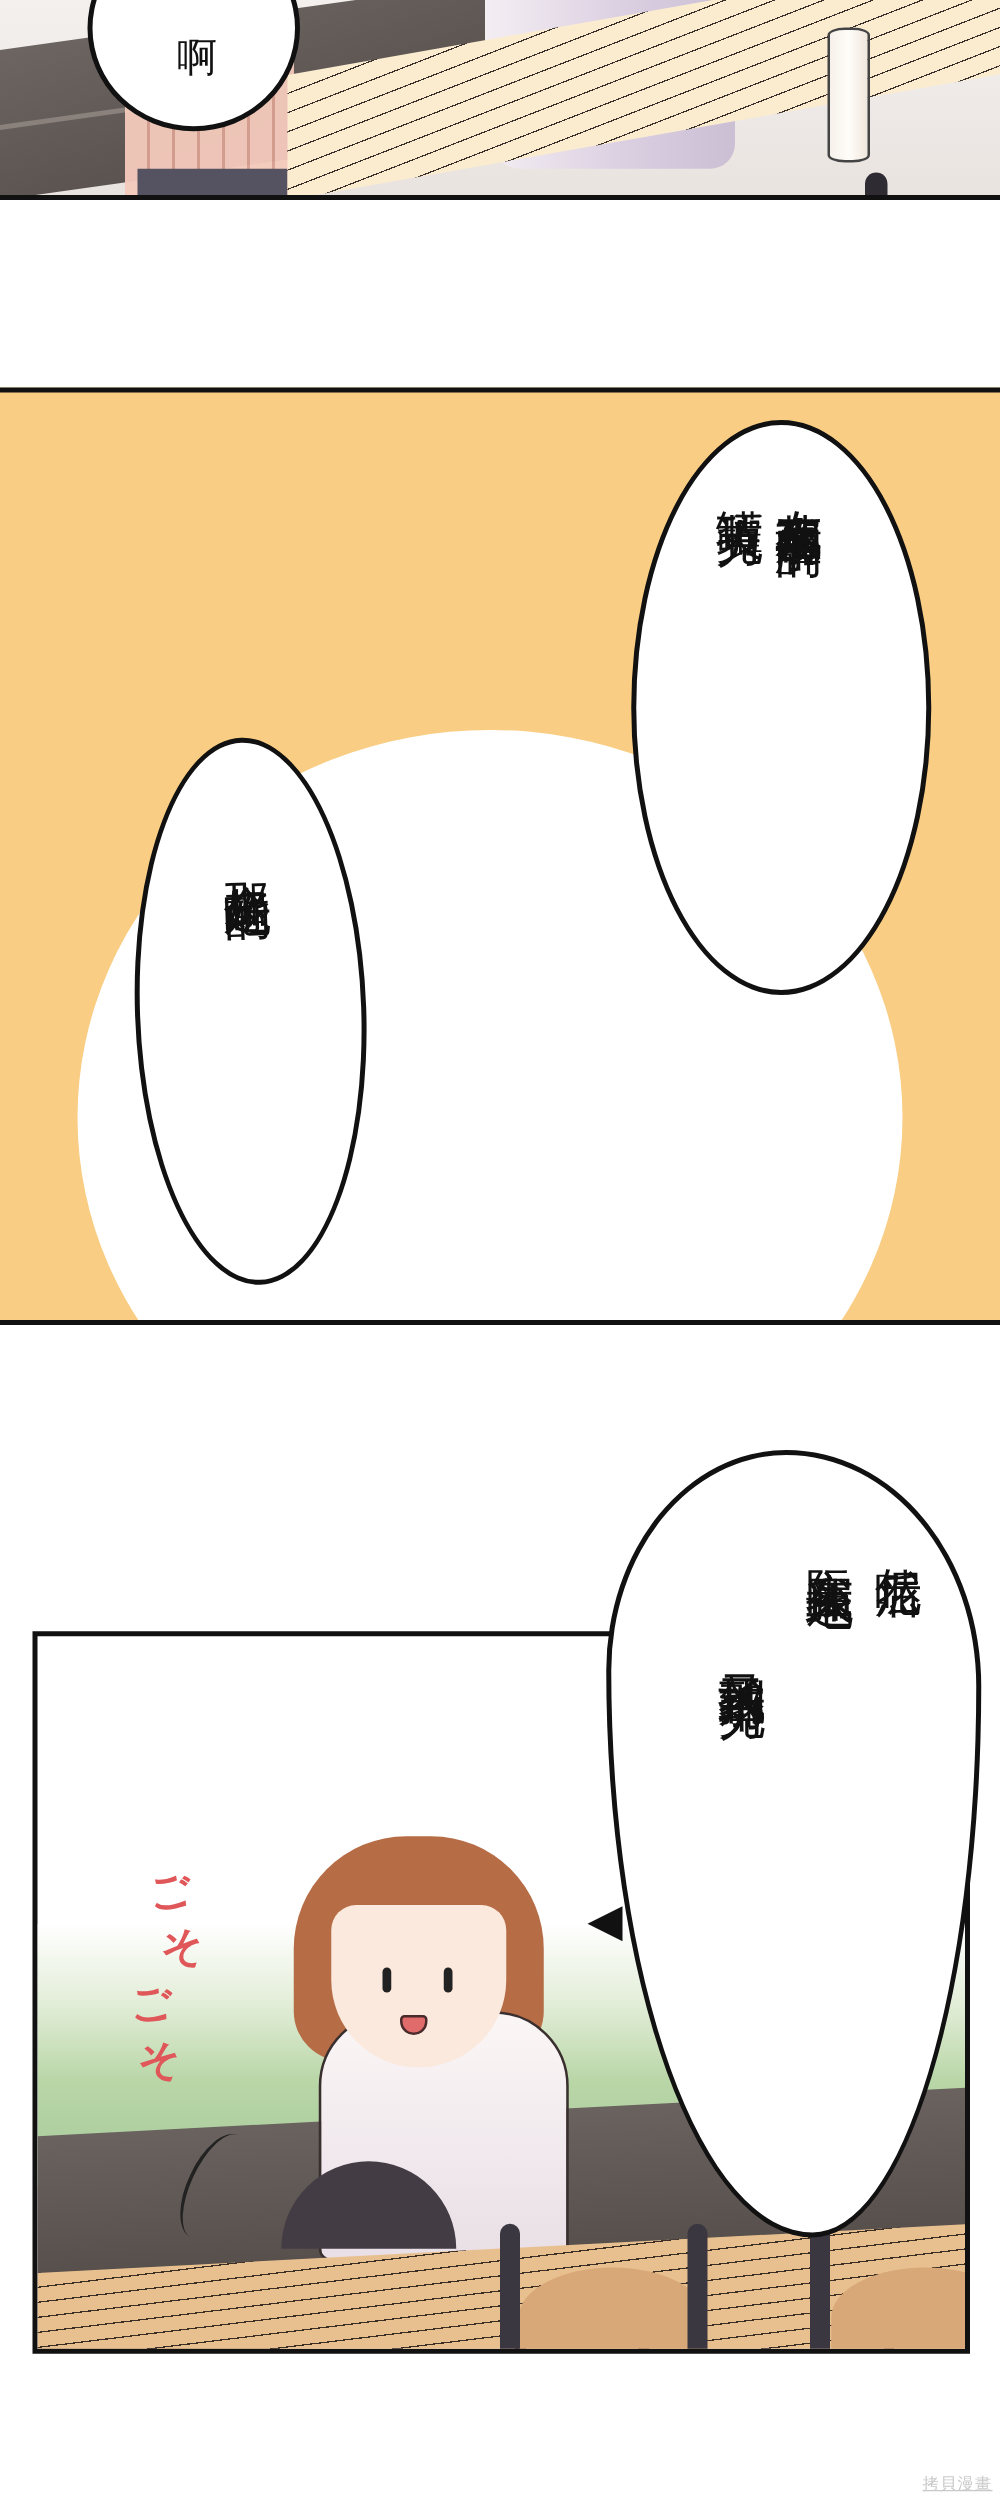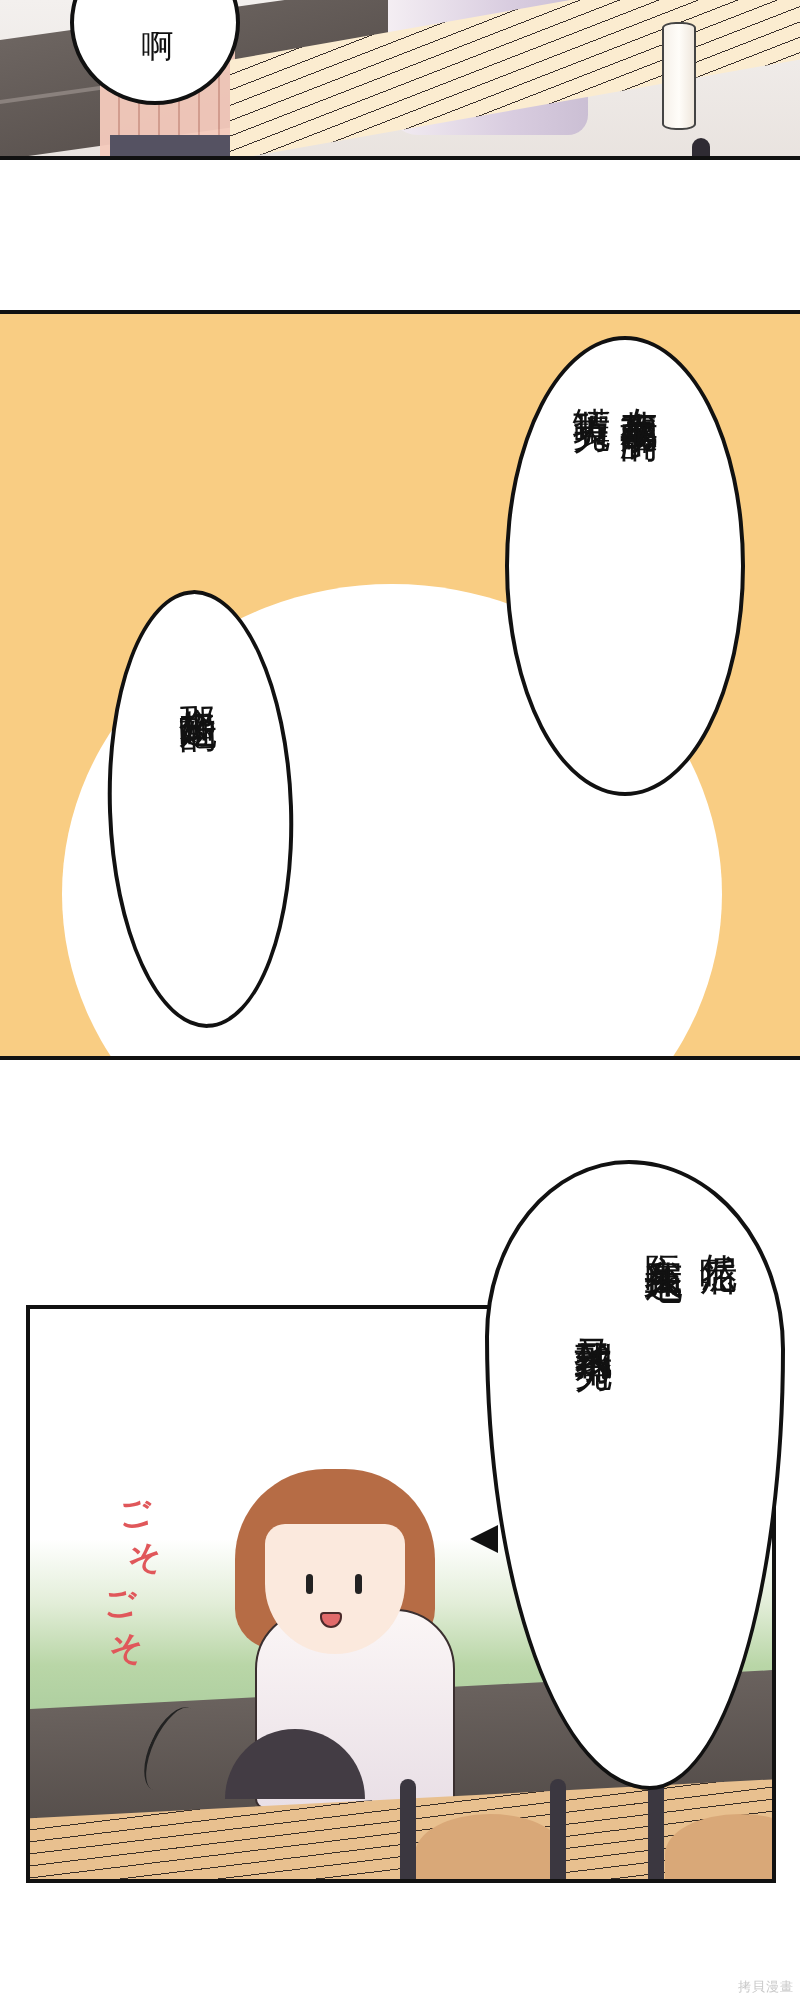--- a/index.html
+++ b/index.html
@@ -54,21 +54,21 @@
   #sfx2 { left:70px; top:260px; color:#e0575a; font-size:34px; font-weight:bold; transform:rotate(-8deg); }
   .motion { border-left:3px solid #222; border-radius:50%; width:40px; height:90px; }
 
   #b3 { left:485px; top:1160px; width:300px; height:630px; border-radius:48% 52% 45% 55% / 28% 30% 70% 72%; }
   #b3 .col { position:absolute; font-size:38px; }
   #b3 .c1 { left:205px; top:60px; }
   #b3 .c2 { left:150px; top:60px; }
   #b3 .c3 { left:80px; top:145px; }
   #b3-tail { left:470px; top:1525px; width:0; height:0; border-top:14px solid transparent; border-bottom:14px solid transparent; border-right:28px solid #111; }
 
-  #watermark { right:6px; bottom:4px; color:#c9c9c9; font-size:13px; letter-spacing:1px; }
+  #watermark { right:6px; bottom:4px; color:#c9c9c9; font-size:13px; letter-spacing:1px;text-decoration:underline; }
 </style>
 </head>
 <body>
 
 <div id="p1" class="panel">
   <div class="abs wall"></div>
   <div class="abs sofa"></div>
   <div class="abs sofa-line"></div>
   <div class="abs shirt-left"></div>
   <div class="abs leg-left"></div>

